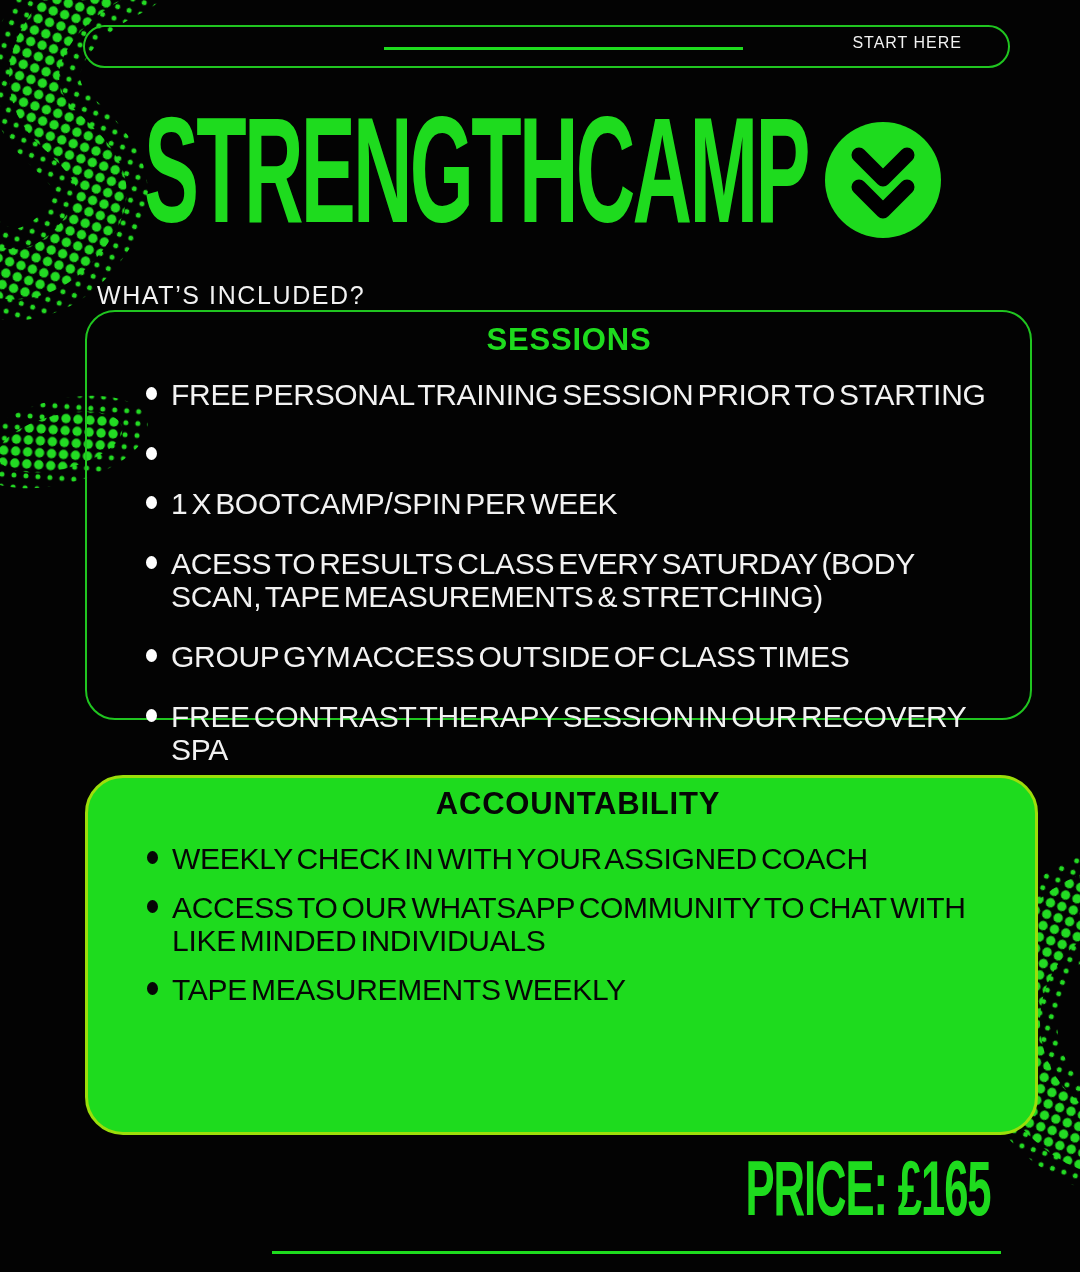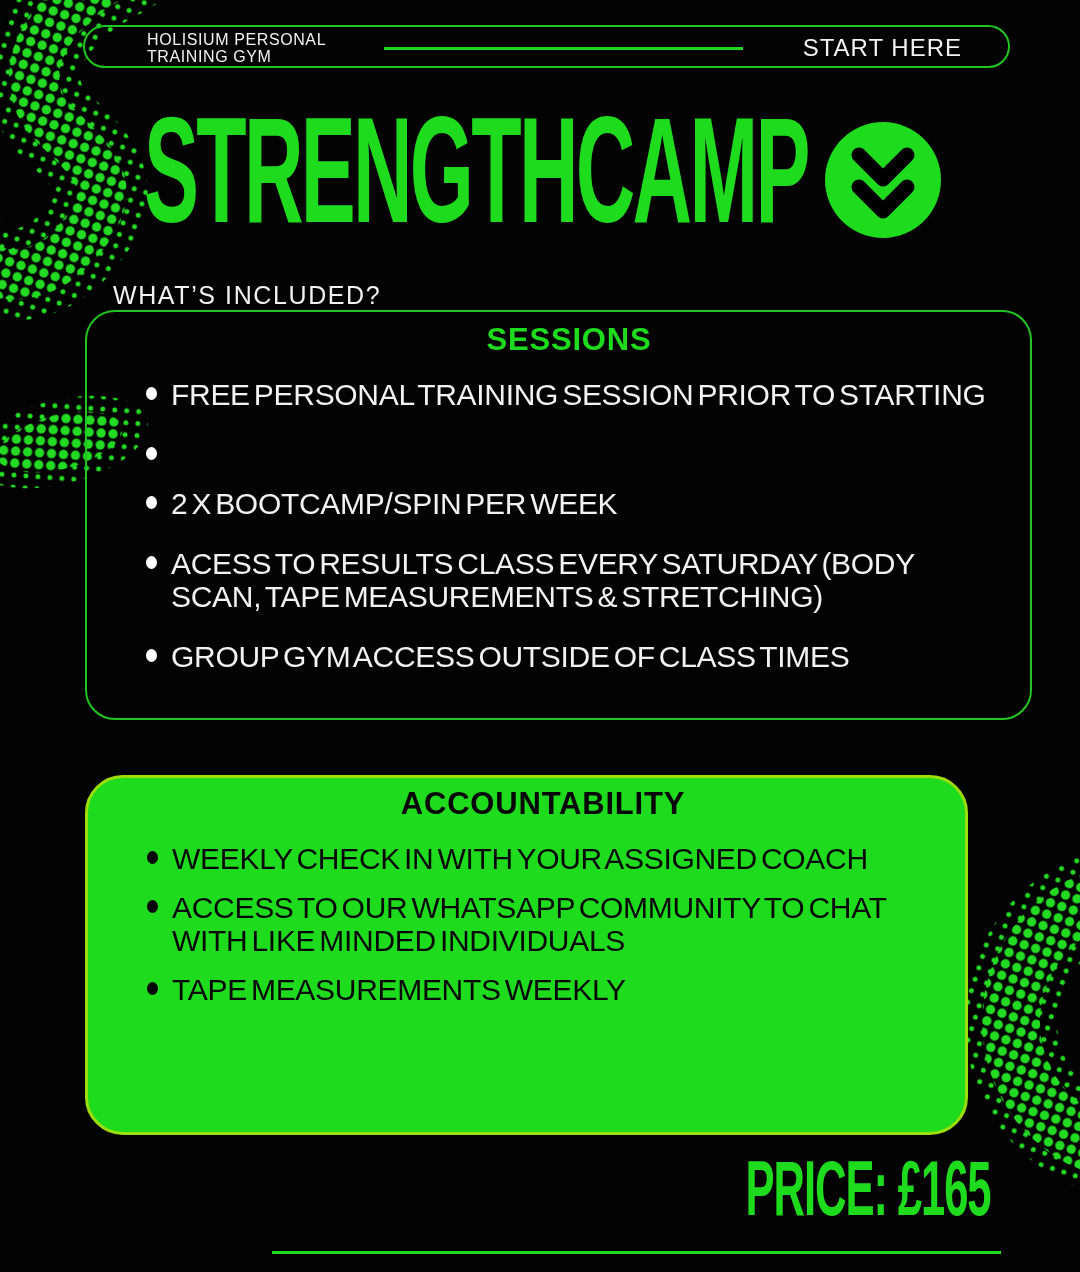--- a/index.html
+++ b/index.html
@@ -28,49 +28,49 @@
     position:absolute;left:62px;top:4px;
     color:var(--text-light);font-size:16px;line-height:17px;
     letter-spacing:.6px;font-weight:500;white-space:nowrap;
   }
   .header-divider{
     position:absolute;left:299px;top:20px;width:359px;height:3px;
     background:var(--green);
   }
   .cta{
     position:absolute;right:46px;top:7px;
-    color:var(--text-light);font-size:24px;letter-spacing:1px;white-space:nowrap;
+    color:var(--text-light);font-size:16px;letter-spacing:1px;white-space:nowrap;
   }
 
   
   .big-title{
     position:absolute;left:144px;top:95px;z-index:2;
     color:var(--green);font-weight:bold;font-size:150px;line-height:150px;
     letter-spacing:-5px;white-space:nowrap;
     transform:scaleX(0.55);transform-origin:left top;
   }
   .chev-circle{
     position:absolute;left:825px;top:122px;width:116px;height:116px;
     border-radius:50%;background:var(--green);z-index:2;
   }
 
   .intro{
-    position:absolute;left:113px;top:281px;z-index:2;
+    position:absolute;left:97px;top:281px;z-index:2;
     color:var(--text-light);font-size:25px;letter-spacing:1.6px;white-space:nowrap;
   }
 
   
   .box{position:absolute;left:85px;z-index:2;}
   .sessions-box{
     top:310px;width:947px;height:410px;
     border:2px solid var(--line-green);border-radius:30px;
     padding:11px 34px 0 55px;
   }
   .accountability-box{
-    top:775px;width:883px;height:360px;
+    top:775px;width:953px;height:360px;
     background:var(--green);
     border:3px solid var(--box-edge);border-radius:38px;
     padding:9px 22px 0 55px;
   }
   .box-title{
     text-align:center;font-weight:bold;font-size:31px;line-height:34px;
     letter-spacing:.8px;
   }
   .sessions-box .box-title{color:var(--green);}
   .accountability-box .box-title{color:var(--text-dark);}
@@ -127,24 +127,20 @@
     <ellipse cx="60" cy="442" rx="64" ry="27" fill="url(#htL)"></ellipse>
   </g>
 
   <g>
     <circle cx="1142" cy="1022" r="131" fill="none" stroke="url(#htS)" stroke-width="92"></circle>
     <circle cx="1142" cy="1022" r="131" fill="none" stroke="url(#htL)" stroke-width="58"></circle>
   </g>
 </svg>
 
 <div class="header-pill">
-  <div class="brand">
-    <div>HOLISIUM PERSONAL</div>
-    <div>TRAINING GYM</div>
-  </div>
   <div class="header-divider"></div>
   <div class="cta">START HERE</div>
 </div>
 
 <div class="big-title">STRENGTHCAMP</div>
 <div class="chev-circle">
   <svg width="116" height="116" viewBox="0 0 116 116">
     <path d="M34 33 L58 57 L82 33" fill="none" stroke="#000" stroke-width="15" stroke-linecap="round" stroke-linejoin="round"></path>
     <path d="M34 65 L58 89 L82 65" fill="none" stroke="#000" stroke-width="15" stroke-linecap="round" stroke-linejoin="round"></path>
   </svg>
@@ -160,33 +156,37 @@
         <span class="bullet"></span>
         <span class="li-text">FREE PERSONAL TRAINING SESSION PRIOR TO STARTING</span>
       </div>
 
       <div class="li">
         <span class="bullet"></span>
       </div>
 
       <div class="li">
         <span class="bullet"></span>
-        <span class="li-text">2 X BOOTCAMP/SPIN PER WEEK</span>
+        <span class="li-text">1 X BOOTCAMP/SPIN PER WEEK</span>
       </div>
 
       <div class="li">
         <span class="bullet"></span>
         <span class="li-text">ACESS TO RESULTS CLASS EVERY SATURDAY  (BODY SCAN, TAPE MEASUREMENTS &amp; STRETCHING)</span>
       </div>
 
       <div class="li">
         <span class="bullet"></span>
         <span class="li-text">GROUP GYM ACCESS OUTSIDE OF CLASS TIMES</span>
       </div>
 
+      <div class="li">
+        <span class="bullet"></span>
+        <span class="li-text">FREE CONTRAST THERAPY SESSION IN OUR RECOVERY SPA</span>
+      </div>
     </div>
 </div>
 
 <div class="box accountability-box">
   <div class="box-title">ACCOUNTABILITY</div>
   <div class="list">
 
       <div class="li">
         <span class="bullet"></span>
         <span class="li-text">WEEKLY CHECK IN WITH YOUR ASSIGNED COACH</span>

